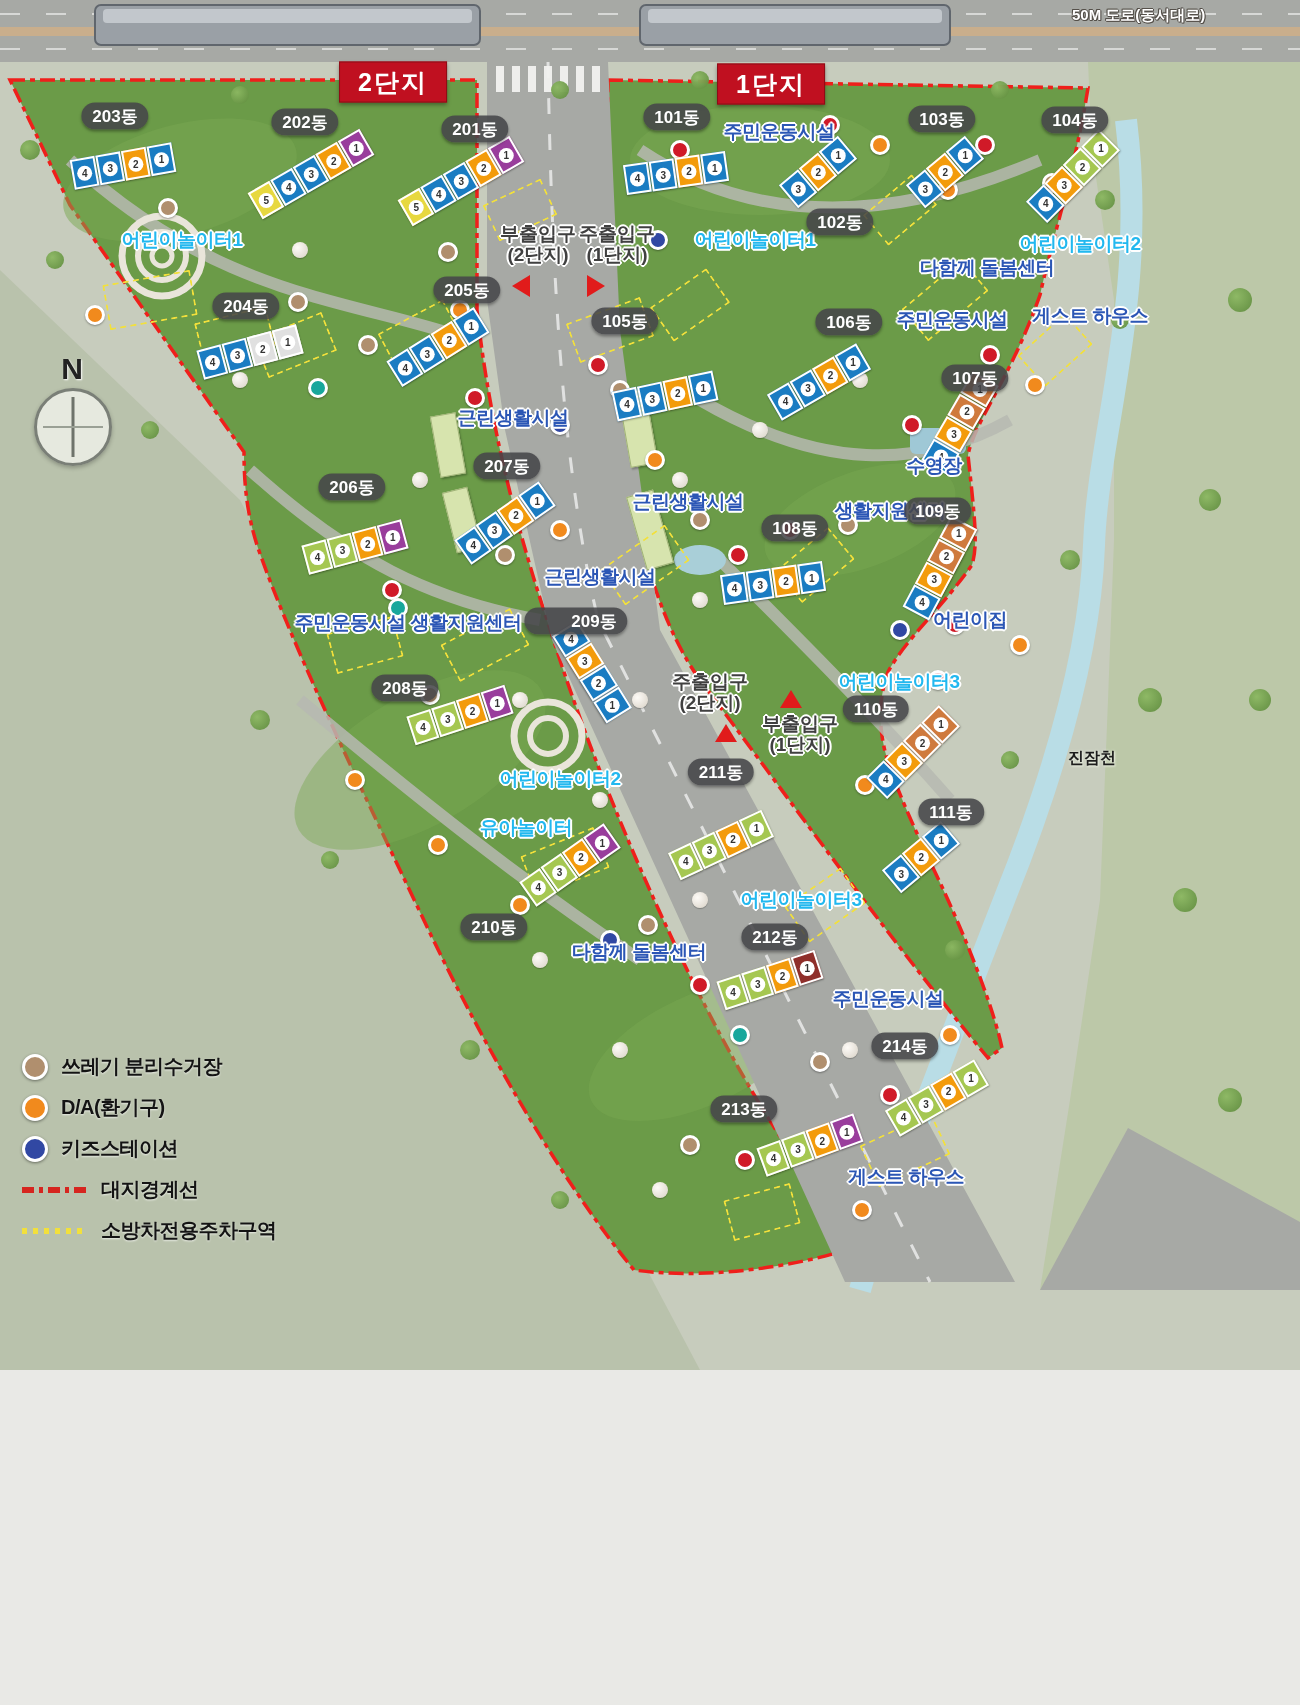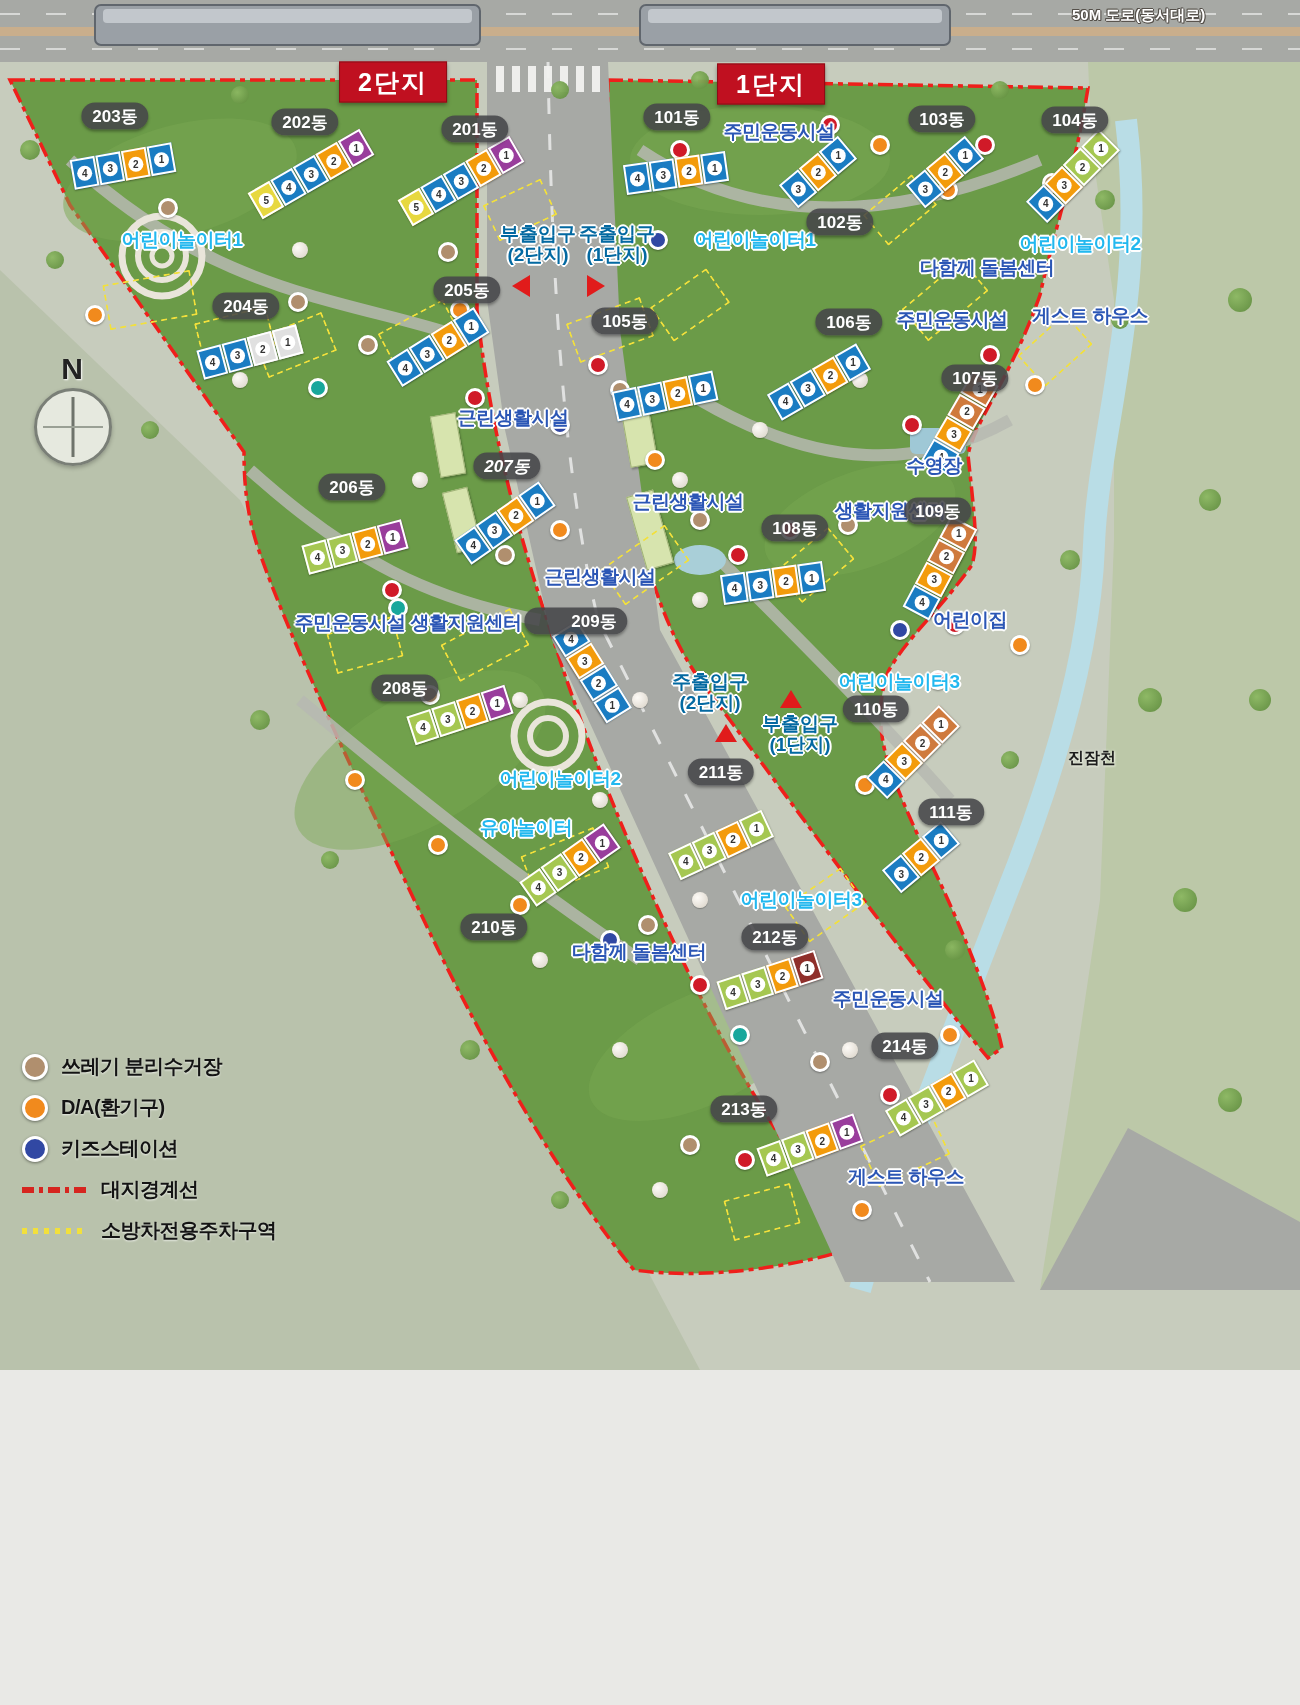--- a/index.html
+++ b/index.html
@@ -15,21 +15,21 @@
   .cluster{position:absolute;display:flex;gap:1px;transform:translate(-50%,-50%) rotate(var(--r,0deg));z-index:20}
   .seg{width:21px;height:26px;border:2px solid #fff;box-shadow:0 1px 2px rgba(0,0,0,.4);
        display:flex;align-items:center;justify-content:center}
   .seg .num{width:15px;height:15px;border-radius:50%;background:#fff;color:#333;font-size:10px;font-weight:700;
        display:flex;align-items:center;justify-content:center;transform:rotate(calc(var(--r,0deg) * -1))}
   .outl{text-shadow:-2px 0 #fff,2px 0 #fff,0 -2px #fff,0 2px #fff,-1px -1px #fff,1px 1px #fff,-1px 1px #fff,1px -1px #fff}
   .fac{position:absolute;transform:translate(-50%,-50%);font-weight:800;font-size:19px;white-space:nowrap;
        z-index:28;letter-spacing:-.5px}
   .fac.c{color:#22b8ef}
   .fac.b{color:#2b56b5}
-  .entr{position:absolute;transform:translate(-50%,-50%);color:#0369a1;font-weight:800;font-size:19px;
+  .entr{position:absolute;transform:translate(-50%,-50%);color:#404040;font-weight:800;font-size:19px;
         text-align:center;line-height:1.12;z-index:28;white-space:nowrap}
   .entr span{display:block}
   .arr{position:absolute;width:0;height:0;z-index:29;transform:translate(-50%,-50%)}
   .arr.left{border-top:11px solid transparent;border-bottom:11px solid transparent;border-right:18px solid #e11b1b}
   .arr.right{border-top:11px solid transparent;border-bottom:11px solid transparent;border-left:18px solid #e11b1b}
   .arr.up{border-left:11px solid transparent;border-right:11px solid transparent;border-bottom:18px solid #e11b1b}
   .dot{position:absolute;width:14px;height:14px;border-radius:50%;border:3px solid #fff;
        box-shadow:0 1px 2px rgba(0,0,0,.35);transform:translate(-50%,-50%);z-index:18}
   .flane{position:absolute;border:2px dashed #f2e03c;transform:translate(-50%,-50%) rotate(var(--r,0deg));
        z-index:8;border-radius:2px}
@@ -327,21 +327,21 @@
         <div class="seg" style="background: rgb(26, 124, 194);">
           <span class="num">3</span>
         </div>
         <div class="seg" style="background: rgb(243, 155, 11);">
           <span class="num">2</span>
         </div>
         <div class="seg" style="background: rgb(26, 124, 194);">
           <span class="num">1</span>
         </div>
       </div>
-      <div class="bpill" style="left: 507px; top: 466px; font-style: italic;">207동</div>
+      <div class="bpill" style="left: 507px; top: 466px;">207동</div>
       <div class="cluster" style="left: 592px; top: 672px; --r: 58deg;">
         <div class="seg" style="background: rgb(26, 124, 194);">
           <span class="num">4</span>
         </div>
         <div class="seg" style="background: rgb(243, 155, 11);">
           <span class="num">3</span>
         </div>
         <div class="seg" style="background: rgb(26, 124, 194);">
           <span class="num">2</span>
         </div>

